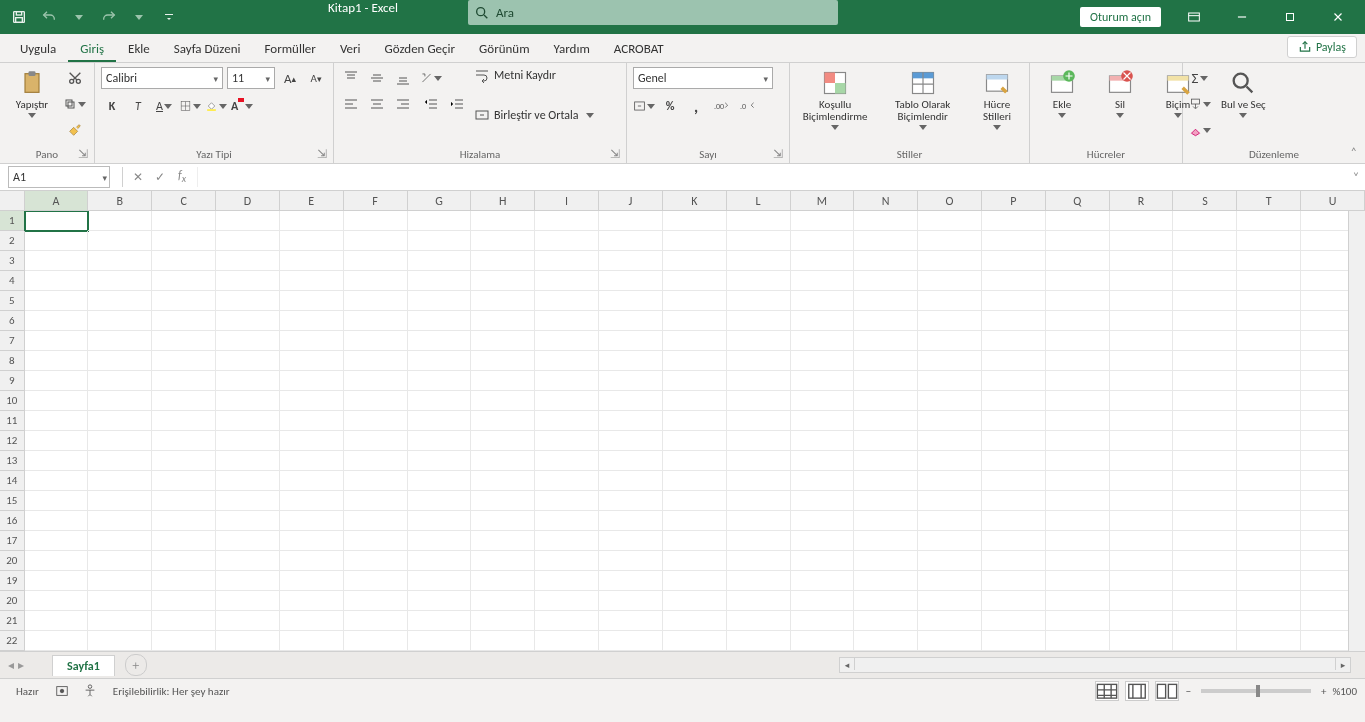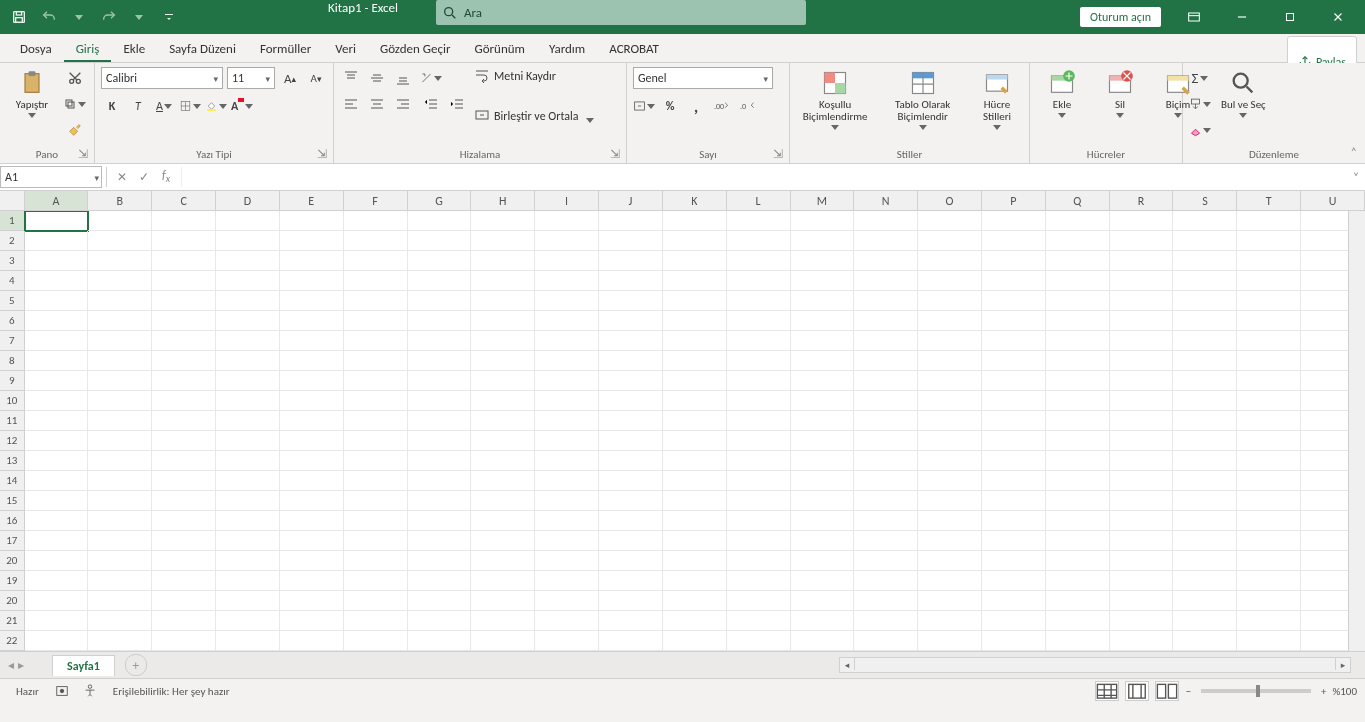--- a/index.html
+++ b/index.html
@@ -10,48 +10,48 @@
     --grey-line:#d0d0d0;
     --grey-text:#666;
     --white:#fff;
   }
   html,body{margin:0;padding:0;font-family:"Segoe UI","Calibri",sans-serif;font-size:12px;color:#333;background:var(--grey-bg);height:722px;width:1365px;overflow:hidden}
   
   .titlebar{height:34px;background:var(--green-mid);display:flex;color:#fff}
   .titlebar .qat{display:flex;align-items:center;gap:4px;padding:0 6px}
   .titlebar .qat .btn{width:26px;height:26px;display:flex;align-items:center;justify-content:center;border-radius:2px;opacity:.9}
   .titlebar .title{flex:0 0 auto;margin-left:140px;font-size:13px}
-  .titlebar .search{margin-left:38px;width:370px;height:25px;background:#9cc3af;border-radius:2px;display:flex;align-items:center;color:#1f4a32;font-size:13px}
+  .titlebar .search{margin-left:70px;width:370px;height:25px;background:#9cc3af;border-radius:2px;display:flex;align-items:center;color:#1f4a32;font-size:13px}
   .titlebar .search svg{margin:0 6px}
   .titlebar .right{margin-left:auto;display:flex;align-items:center;gap:2px;padding-right:4px}
   .titlebar .signin{background:#fff;color:var(--green-mid);font-size:12px;padding:3px 10px;border-radius:2px;margin-right:8px}
   .titlebar .winbtn{width:46px;height:34px;display:flex;align-items:center;justify-content:center}
   
   .tabsrow{height:28px;background:var(--grey-bg);display:flex;align-items:flex-end;padding:0 8px;border-bottom:1px solid var(--grey-line);position:relative}
   .tabsrow .tab{padding:5px 12px 6px;font-size:13px;color:#333;cursor:default}
   .tabsrow .tab.active{color:var(--green-mid);border-bottom:2px solid var(--green-mid);font-weight:400;padding-bottom:4px}
-  .tabsrow .share{position:absolute;right:8px;top:2px;border:1px solid var(--grey-line);background:#fff;padding:18px 10px;border-radius:3px;display:flex;align-items:center;gap:4px;font-size:12px;color:var(--green-mid)}
+  .tabsrow .share{position:absolute;right:8px;top:2px;border:1px solid var(--grey-line);background:#fff;padding:3px 10px;border-radius:3px;display:flex;align-items:center;gap:4px;font-size:12px;color:var(--green-mid)}
   
   .ribbon{height:100px;background:var(--grey-bg);display:flex;border-bottom:1px solid var(--grey-line);position:relative}
   .group{display:flex;flex-direction:column;padding:4px 6px 0 6px;border-right:1px solid var(--grey-line);position:relative}
   .group .body{flex:1;display:flex;align-items:flex-start;gap:6px}
   .group .label{text-align:center;font-size:11px;color:var(--grey-text);padding:2px 0 2px}
   .group .launcher{position:absolute;right:2px;bottom:2px;width:14px;height:14px;color:#888}
   .bigbtn{display:flex;flex-direction:column;align-items:center;justify-content:flex-start;gap:2px;padding:2px 4px;font-size:11px;min-width:44px;text-align:center;line-height:1.1}
   .bigbtn svg{width:28px;height:28px}
   .smallbtn{width:22px;height:22px;display:flex;align-items:center;justify-content:center;border-radius:2px;color:#444}
   .smallbtn svg{width:16px;height:16px}
   .stackcol{display:flex;flex-direction:column;gap:4px}
-  .row{display:flex;gap:4px;align-items:flex-end}
+  .row{display:flex;gap:4px;align-items:center}
   .combo{height:20px;border:1px solid #aaa;background:#fff;display:flex;align-items:center;padding:0 4px;font-size:12px}
   .combo .arrow{margin-left:auto;font-size:9px;color:#666}
   .ribbon .collapse{position:absolute;right:8px;bottom:4px;color:#888}
   
   .fbar{height:26px;background:#fff;border-bottom:1px solid var(--grey-line);display:flex;align-items:center}
-  .fbar .namebox{width:92px;height:20px;margin:0 0;border:1px solid #bbb;display:flex;align-items:center;padding:0 4px;font-size:12px;position:relative}
+  .fbar .namebox{width:92px;height:20px;margin:0 8px;border:1px solid #bbb;display:flex;align-items:center;padding:0 4px;font-size:12px;position:relative}
   .fbar .namebox .arrow{position:absolute;right:2px;font-size:9px;color:#666}
   .fbar .sep{width:1px;height:20px;background:var(--grey-line);margin:0 4px}
   .fbar .iconbtn{width:22px;height:22px;display:flex;align-items:center;justify-content:center;color:#888}
   .fbar .formula{flex:1;height:20px;border-left:1px solid #eee;margin-left:4px}
   .fbar .expand{width:18px;text-align:center;color:#888}
   
   .gridwrap{position:relative;height:460px;background:#fff;display:flex;flex-direction:column}
   .colhdr{display:flex;height:20px;background:#f0f0f0}
   .corner{width:24px;border-right:1px solid var(--grey-line);border-bottom:1px solid var(--grey-line);background:#f0f0f0}
   .ch{width:64px;border-right:1px solid var(--grey-line);border-bottom:1px solid var(--grey-line);text-align:center;line-height:20px;font-size:12px;color:#555}
@@ -147,21 +147,21 @@
       </div>
     <div class="winbtn">
         <svg viewBox="0 0 24 24" width="14" height="14" stroke="#fff" stroke-width="2">
           <path d="M6 6l12 12M18 6L6 18"></path>
         </svg>
       </div>
   </div>
 </div>
 
 <div class="tabsrow">
-  <div class="tab">Dosya</div>
+  <div class="tab">Uygula</div>
   <div class="tab active">Giriş</div>
   <div class="tab">Ekle</div>
   <div class="tab">Sayfa Düzeni</div>
   <div class="tab">Formüller</div>
   <div class="tab">Veri</div>
   <div class="tab">Gözden Geçir</div>
   <div class="tab">Görünüm</div>
   <div class="tab">Yardım</div>
   <div class="tab">ACROBAT</div>
   <div class="share">

